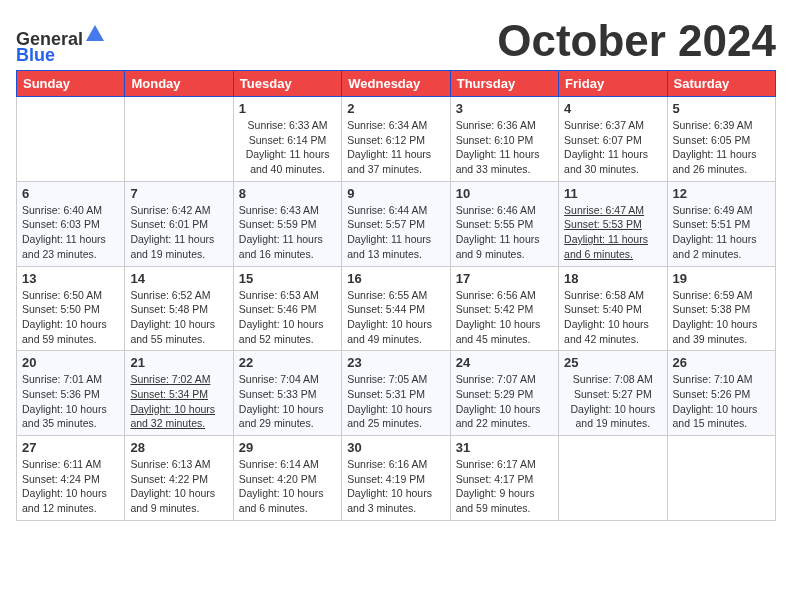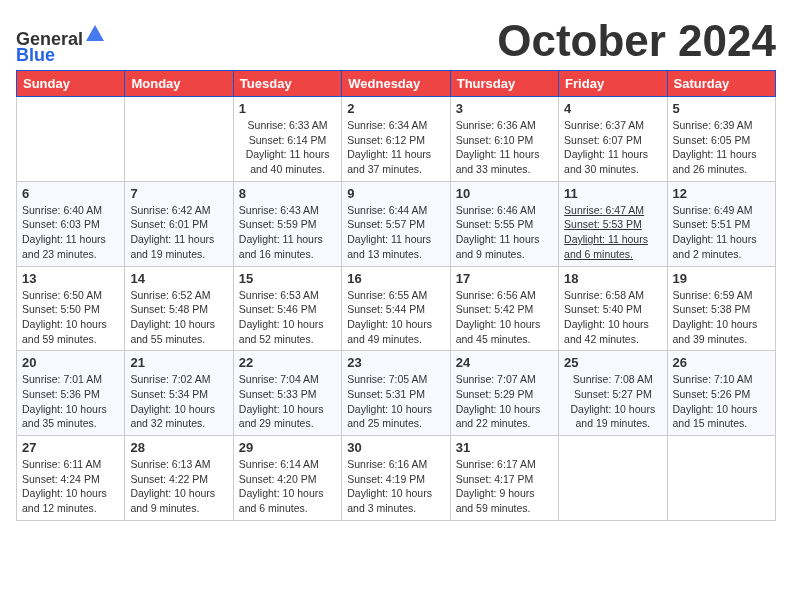--- a/index.html
+++ b/index.html
@@ -243,21 +243,21 @@
       </tr>
       <tr class="row-even">
         <td>
           <div class="day-number">20</div>
           <div class="day-info" style="white-space: pre-line;">Sunrise: 7:01 AM
 Sunset: 5:36 PM
 Daylight: 10 hours and 35 minutes.</div>
         </td>
         <td>
           <div class="day-number">21</div>
-          <div class="day-info" style="white-space: pre-line;">Sunrise: 7:02 AM
+          <div class="day-info" style="white-space: pre-line; text-decoration: underline;">Sunrise: 7:02 AM
 Sunset: 5:34 PM
 Daylight: 10 hours and 32 minutes.</div>
         </td>
         <td>
           <div class="day-number">22</div>
           <div class="day-info" style="white-space: pre-line;">Sunrise: 7:04 AM
 Sunset: 5:33 PM
 Daylight: 10 hours and 29 minutes.</div>
         </td>
         <td>

